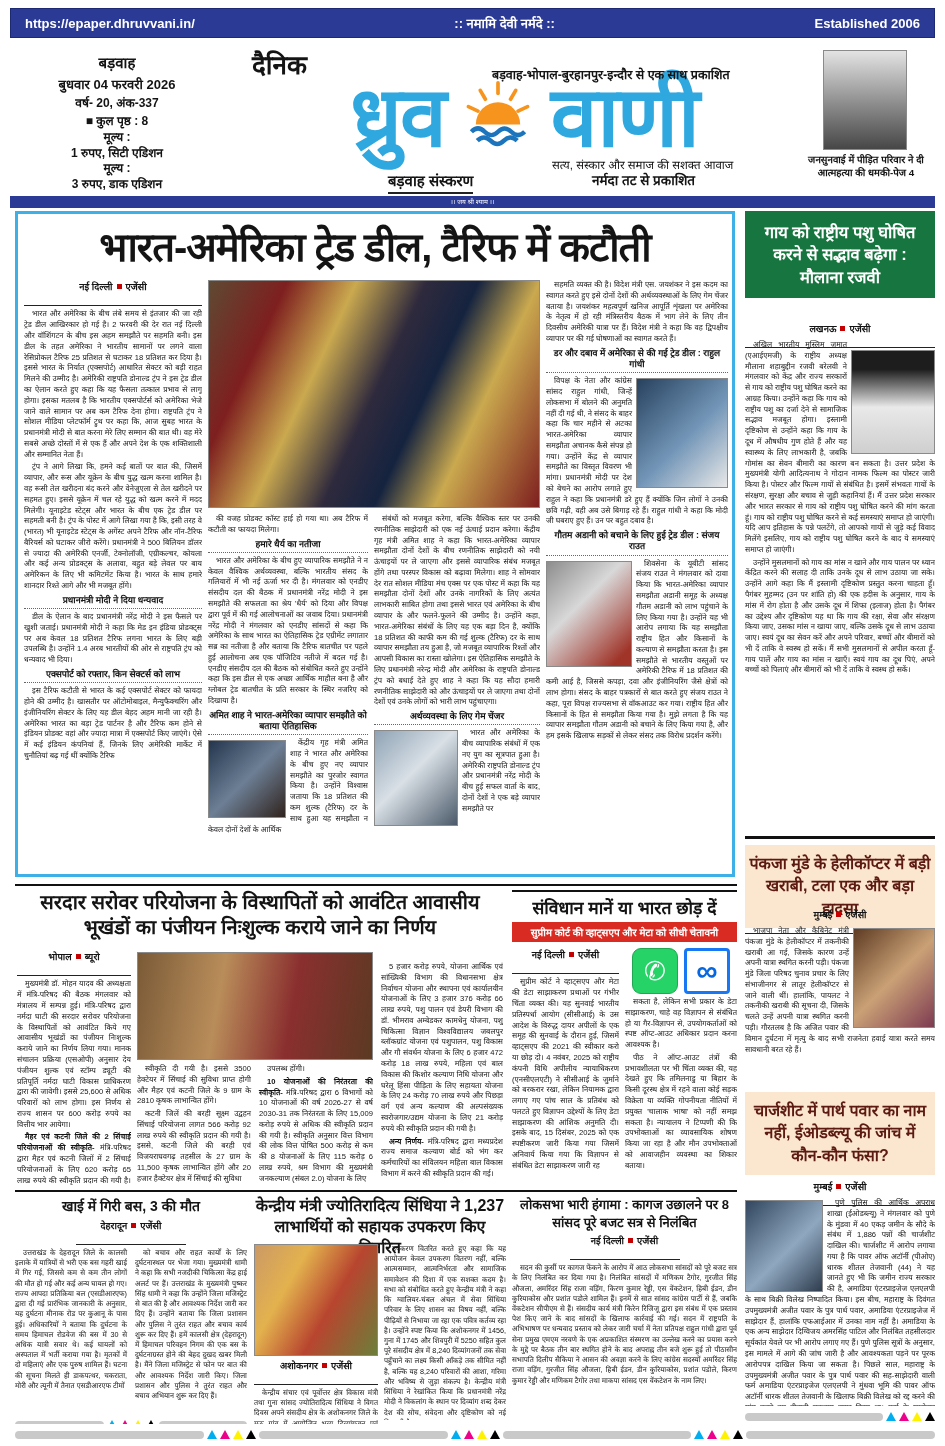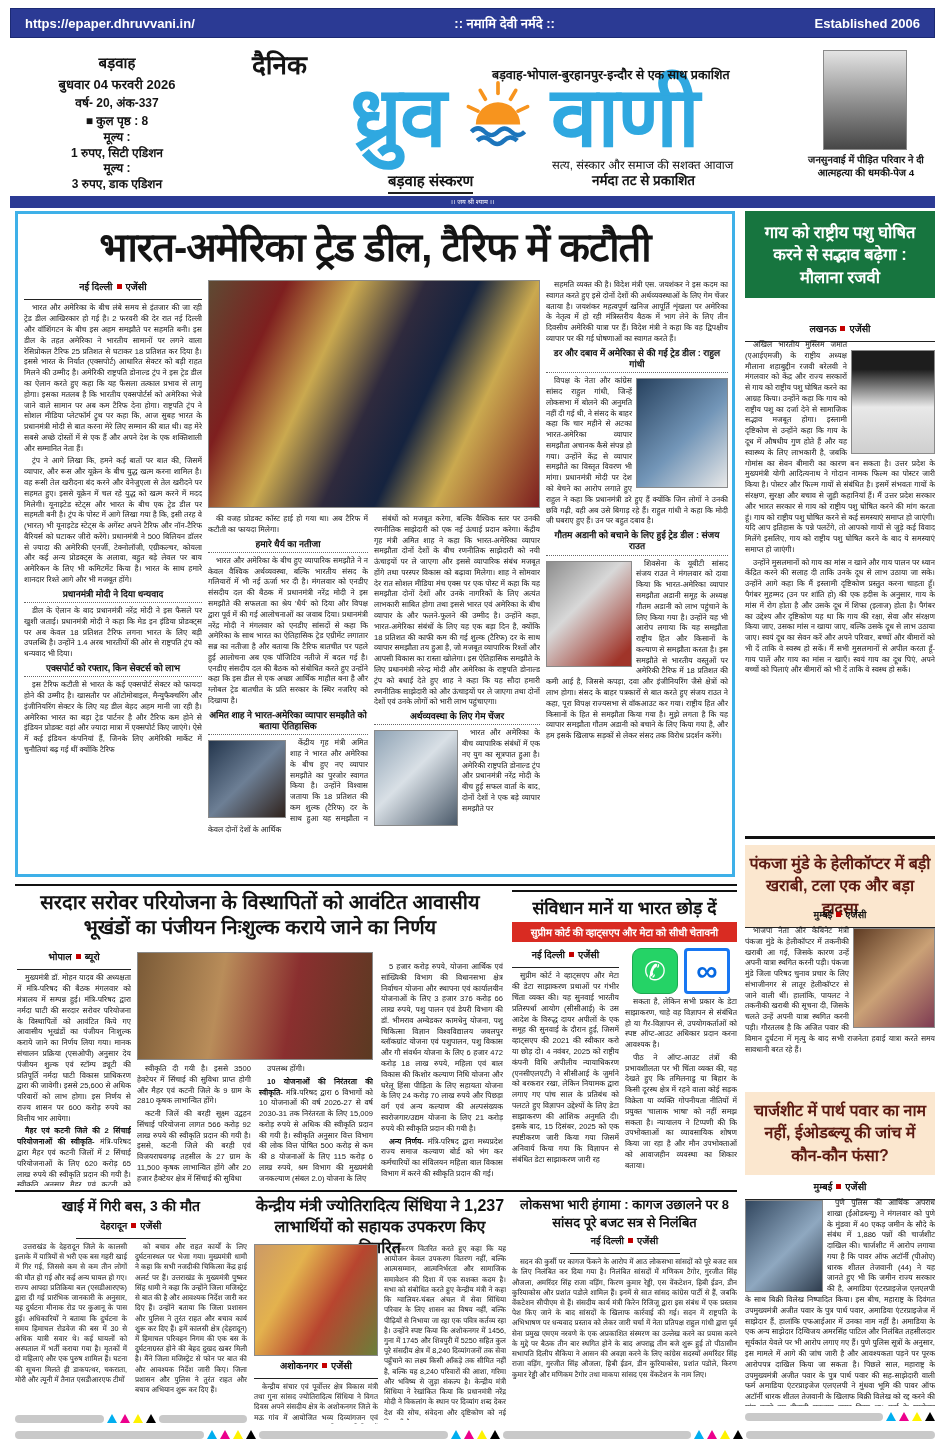--- a/index.html
+++ b/index.html
@@ -28,21 +28,21 @@
   .mh-edition{left:388px;top:170px;font-size:15px;font-weight:bold;border-bottom:2px solid #222;padding-bottom:2px}
   .mh-pub{left:492px;top:66px;font-size:12.5px;font-weight:bold}
   .mh-tag1{left:552px;top:157px;font-size:11.5px}
   .mh-tag2{left:592px;top:171px;font-size:13.5px;font-weight:bold}
   .mh-photo{left:823px;top:50px;width:84px;height:100px}
   .mh-cap{left:804px;top:153px;width:124px;font-size:9.8px;font-weight:bold;text-align:center;line-height:1.35}
   .jai{left:10px;top:196px;width:925px;height:12px;background:var(--navy);color:#fff;
     font-size:6.5px;text-align:center;line-height:12px}
   
   .byline{font-size:9.5px;font-weight:bold;text-align:center;border-bottom:1px solid #222;
-    padding-bottom:6px;margin-bottom:3px;display:flex;align-items:center;justify-content:center;gap:4px}
+    padding-bottom:12px;margin-bottom:3px;display:flex;align-items:center;justify-content:center;gap:4px}
   .sq{display:inline-block;width:5px;height:5px;background:#c40000}
   .bt{font-size:7.6px;line-height:1.42;text-align:justify;overflow:hidden}
   .bt p{text-indent:8px;margin-bottom:2px}
   .bt b{font-weight:bold}
   .sh{font-weight:bold;text-align:center;font-size:9px;line-height:1.25;
     border-bottom:1px dotted #666;margin:3px 0 3px;padding-bottom:2px}
   .ph{border:1px solid #8a8a8a}
   .ph-mast{background:linear-gradient(180deg,#e3e3e3,#8b8b8b 55%,#474747)}
   .ph-modi{background:linear-gradient(115deg,#5e4a33 0%,#7e1f1f 18%,#caa94f 34%,#2f2a3d 50%,#15233f 62%,#caa94f 76%,#7e1f1f 100%)}
   .ph-shah{background:linear-gradient(135deg,#24364d,#6d7f95 50%,#30231d)}

